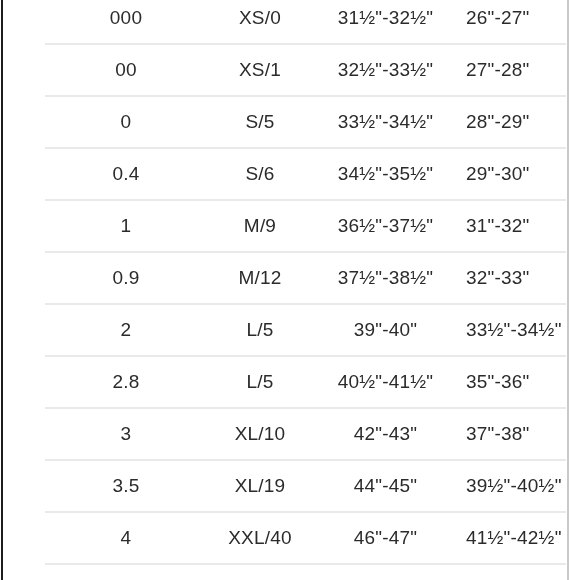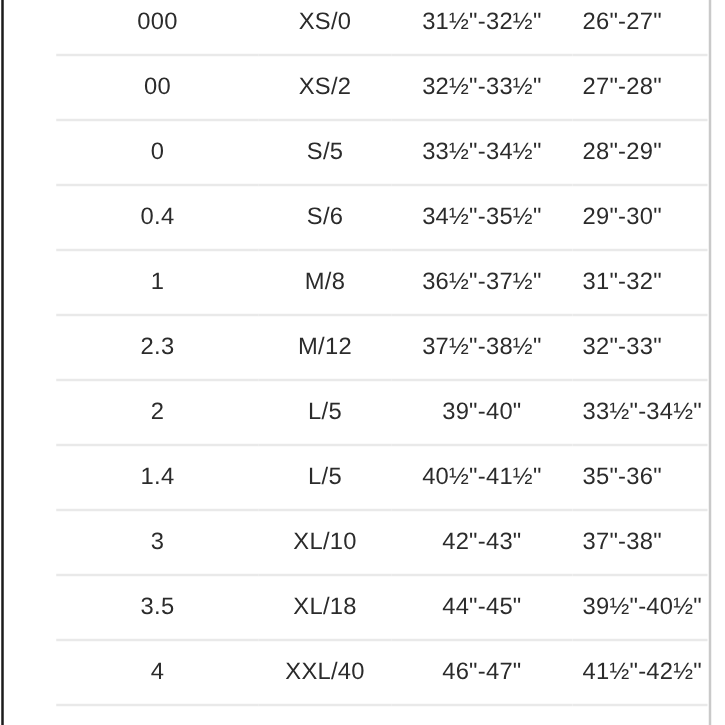--- a/index.html
+++ b/index.html
@@ -112,77 +112,77 @@
 
         <tr>
           <td class="col-1">000</td>
           <td class="col-2">XS/0</td>
           <td class="col-3">31½"-32½"</td>
           <td class="col-4">26"-27"</td>
         </tr>
 
         <tr>
           <td class="col-1">00</td>
-          <td class="col-2">XS/2</td>
+          <td class="col-2">XS/1</td>
           <td class="col-3">32½"-33½"</td>
           <td class="col-4">27"-28"</td>
         </tr>
 
         <tr>
           <td class="col-1">0</td>
           <td class="col-2">S/5</td>
           <td class="col-3">33½"-34½"</td>
           <td class="col-4">28"-29"</td>
         </tr>
 
         <tr>
           <td class="col-1">0.4</td>
           <td class="col-2">S/6</td>
           <td class="col-3">34½"-35½"</td>
           <td class="col-4">29"-30"</td>
         </tr>
 
         <tr>
           <td class="col-1">1</td>
-          <td class="col-2">M/8</td>
+          <td class="col-2">M/9</td>
           <td class="col-3">36½"-37½"</td>
           <td class="col-4">31"-32"</td>
         </tr>
 
         <tr>
-          <td class="col-1">2.3</td>
+          <td class="col-1">0.9</td>
           <td class="col-2">M/12</td>
           <td class="col-3">37½"-38½"</td>
           <td class="col-4">32"-33"</td>
         </tr>
 
         <tr>
           <td class="col-1">2</td>
           <td class="col-2">L/5</td>
           <td class="col-3">39"-40"</td>
           <td class="col-4">33½"-34½"</td>
         </tr>
 
         <tr>
-          <td class="col-1">1.4</td>
+          <td class="col-1">2.8</td>
           <td class="col-2">L/5</td>
           <td class="col-3">40½"-41½"</td>
           <td class="col-4">35"-36"</td>
         </tr>
 
         <tr>
           <td class="col-1">3</td>
           <td class="col-2">XL/10</td>
           <td class="col-3">42"-43"</td>
           <td class="col-4">37"-38"</td>
         </tr>
 
         <tr>
           <td class="col-1">3.5</td>
-          <td class="col-2">XL/18</td>
+          <td class="col-2">XL/19</td>
           <td class="col-3">44"-45"</td>
           <td class="col-4">39½"-40½"</td>
         </tr>
 
         <tr>
           <td class="col-1">4</td>
           <td class="col-2">XXL/40</td>
           <td class="col-3">46"-47"</td>
           <td class="col-4">41½"-42½"</td>
         </tr>

